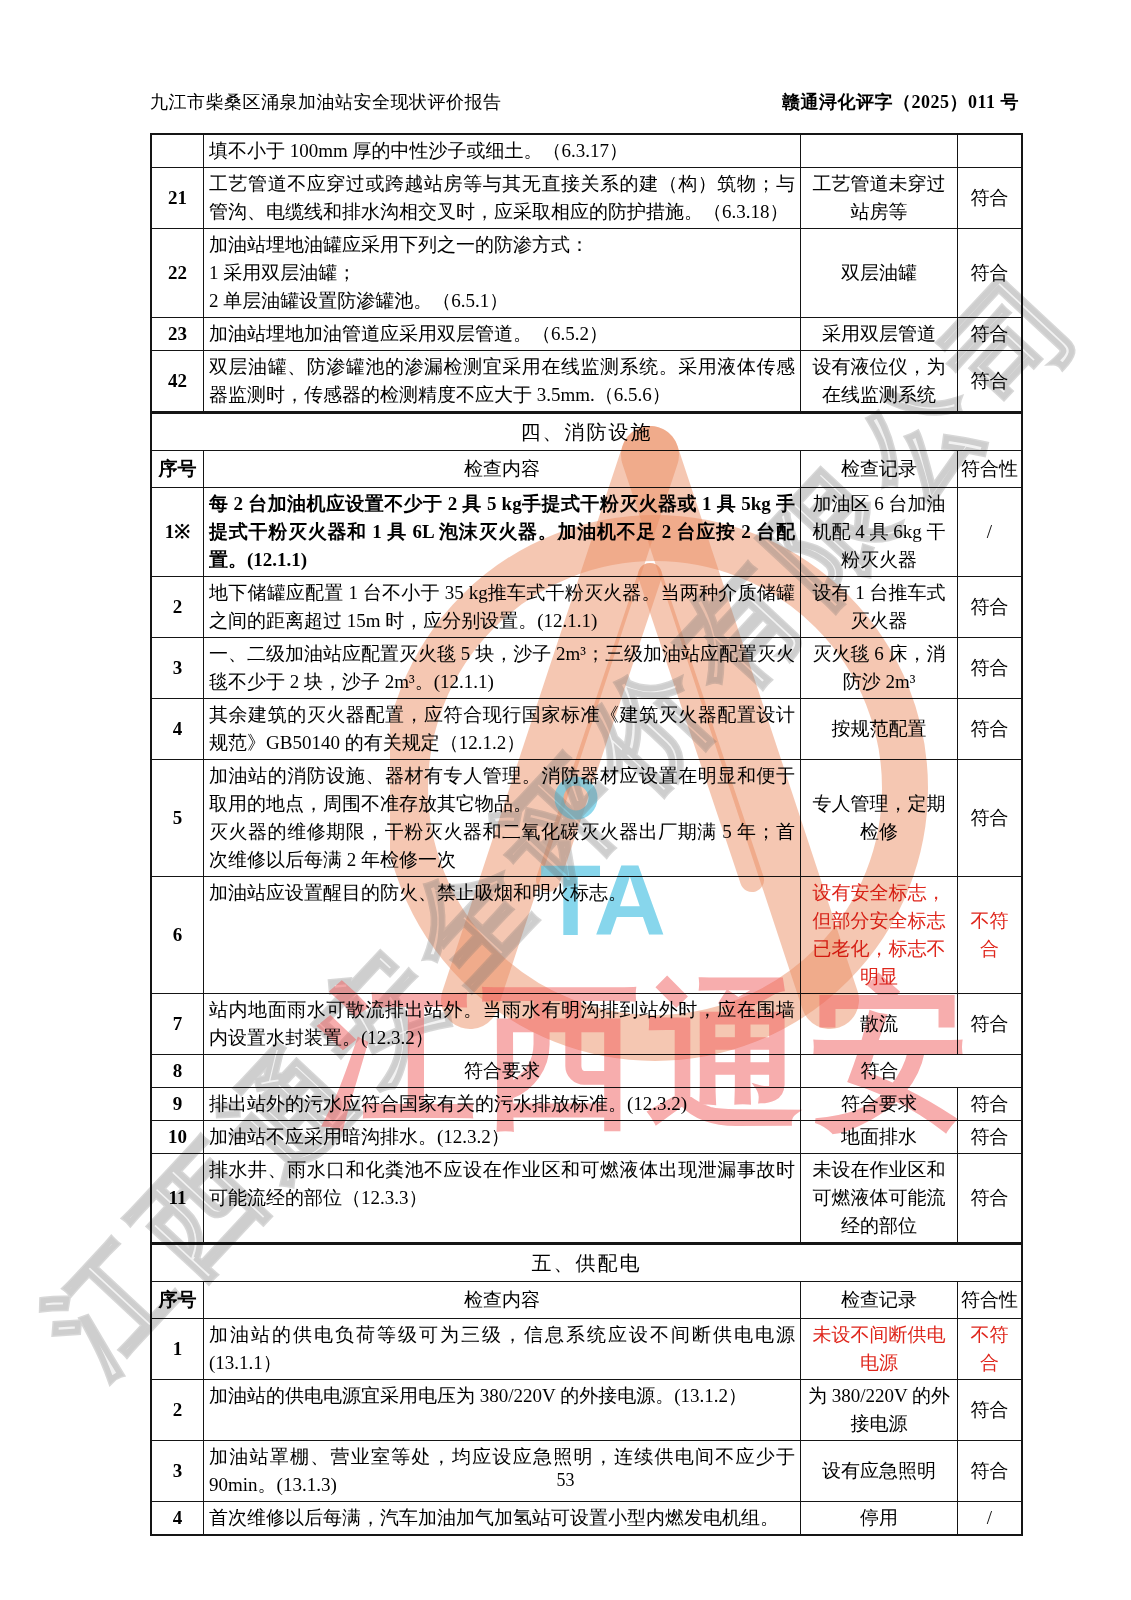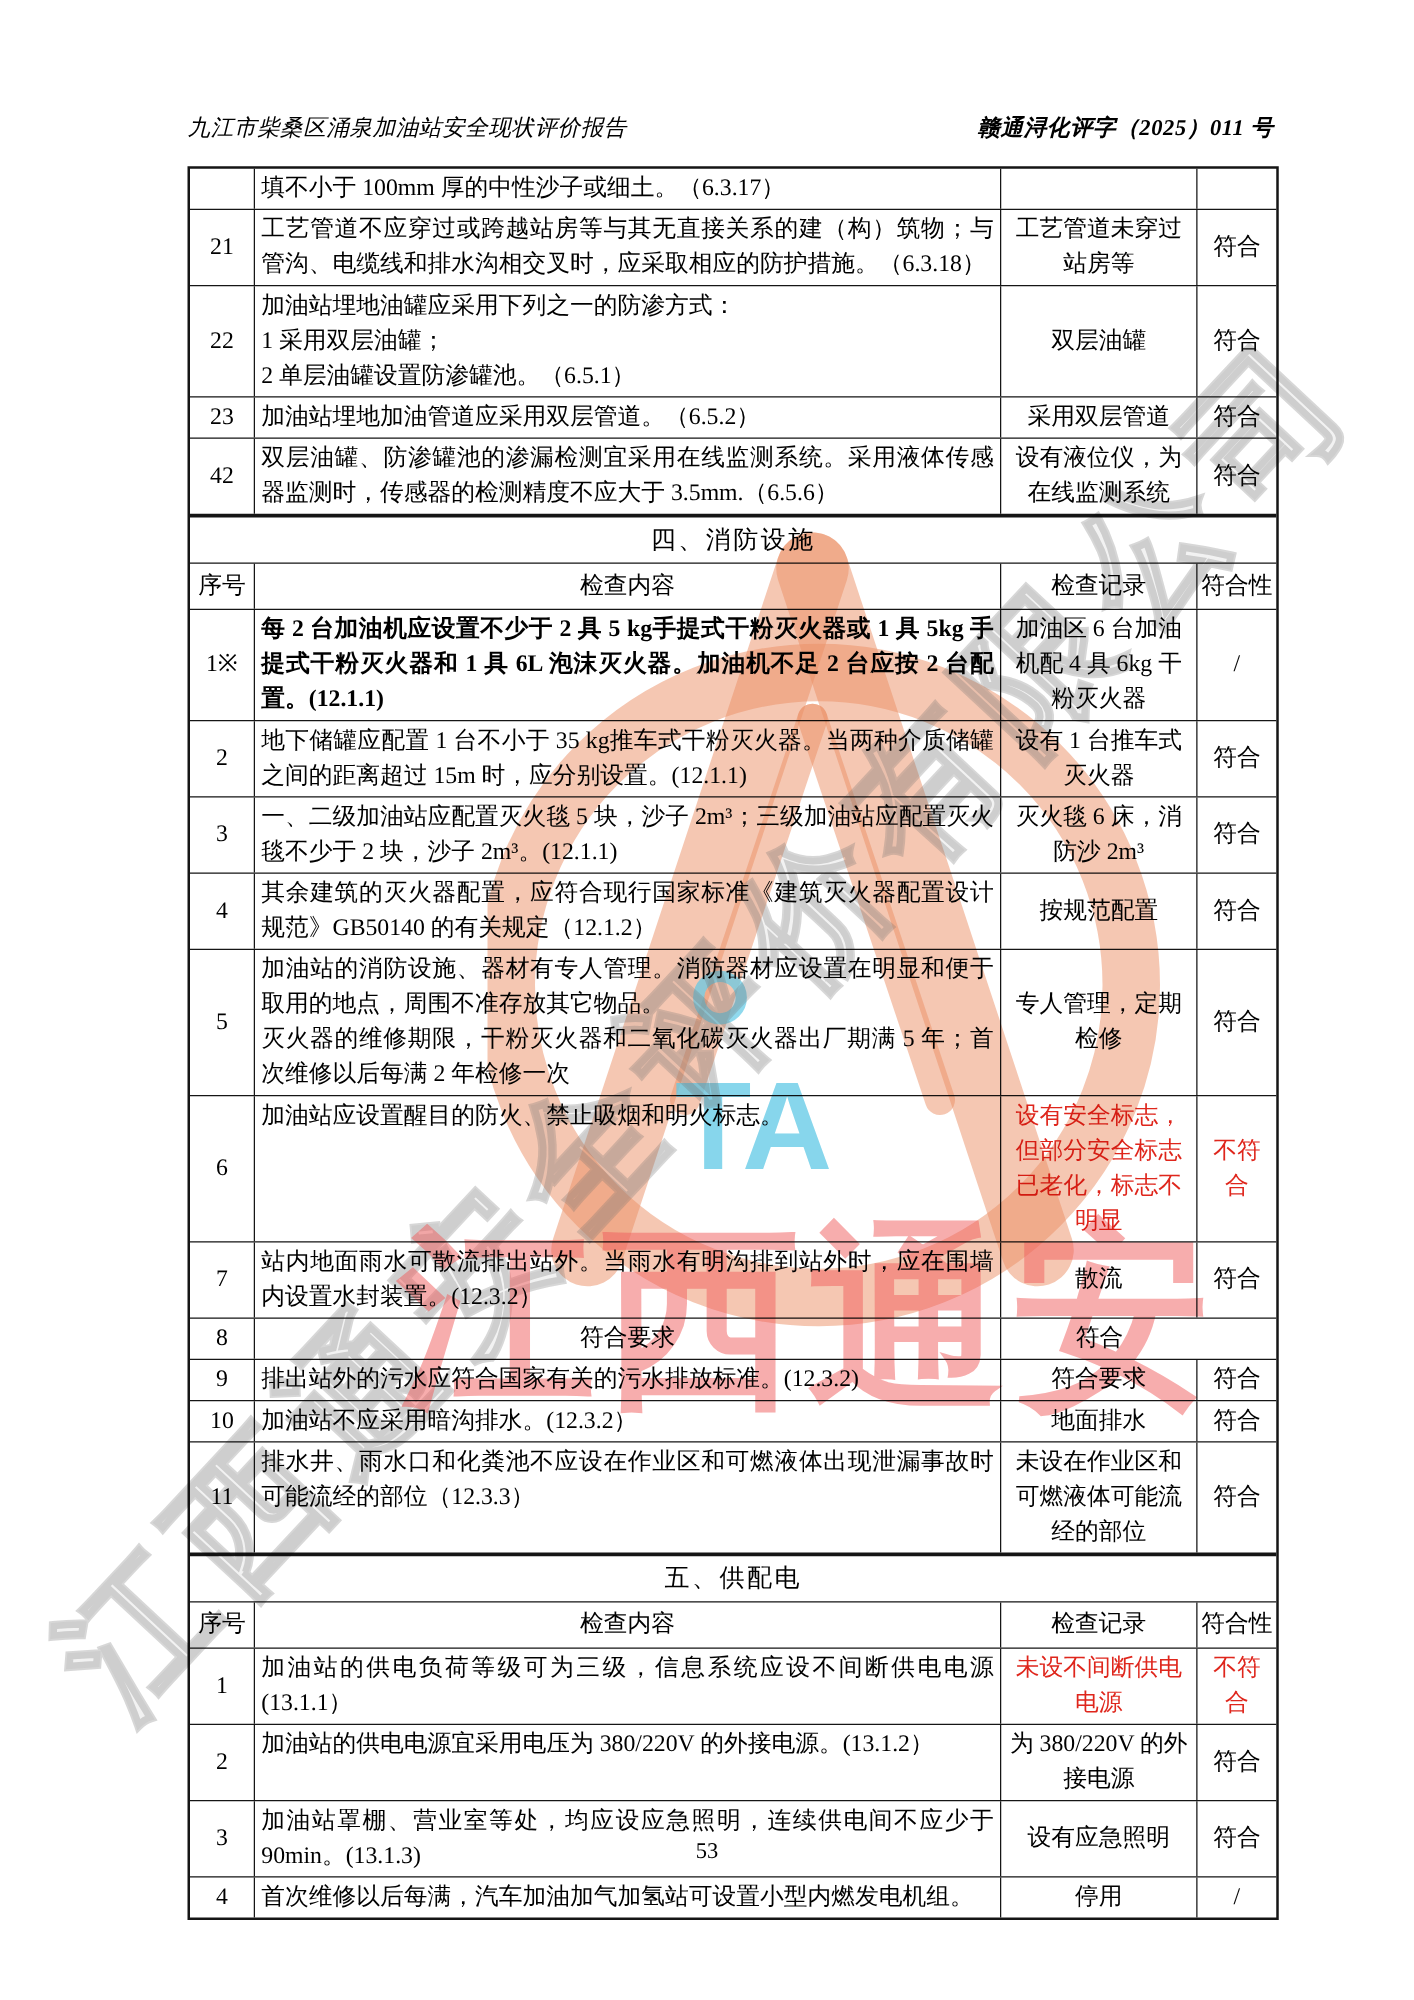--- a/index.html
+++ b/index.html
@@ -12,38 +12,38 @@
   html,body{margin:0;padding:0;}
   body{
     width:1131px;height:1600px;position:relative;background:#ffffff;
     font-family:"Liberation Serif","DejaVu Serif",serif;color:#000;
     overflow:hidden;
   }
   
   .pagehead{
     position:absolute;top:90px;left:150px;width:869px;
     display:flex;justify-content:space-between;align-items:baseline;
-    font-size:18px;letter-spacing:.5px;font-style:italic;
+    font-size:18px;letter-spacing:.5px;
   }
   .pagehead .right{font-weight:600;}
   
   .table{
     position:absolute;left:150px;top:133px;width:869px;
     border:2.2px solid var(--border);
     font-size:19px;line-height:28px;
   }
   .tr{display:grid;grid-template-columns:52px 597px 157px 63px;border-top:1.6px solid var(--border);}
   .table > :first-child{border-top:none;}
   .sec-row{
     border-top:3px solid var(--border);
     text-align:center;font-size:20px;padding:4px 2px;letter-spacing:2px;
   }
   .td{border-right:1.6px solid var(--border);padding:2px 5px;box-sizing:border-box;}
   .td:last-child{border-right:none;}
-  .td.no{display:flex;align-items:center;justify-content:center;text-align:center;padding:2px 1px;}
+  .td.no{display:flex;align-items:center;justify-content:center;text-align:center;padding:2px 1px;font-weight:bold;}
   .td.content{text-align:justify;white-space:pre-line;}
   .td.record{display:flex;align-items:center;justify-content:center;text-align:center;}
   .td.result{display:flex;align-items:center;justify-content:center;text-align:center;}
   .tr.head .td{display:flex;align-items:center;justify-content:center;text-align:center;padding:4px 2px;white-space:normal;}
   .bold{font-weight:bold;}
   .red{color:var(--red);}
   
   .pagefoot{
     position:absolute;left:0;top:1470px;width:100%;
     text-align:center;font-size:18px;

